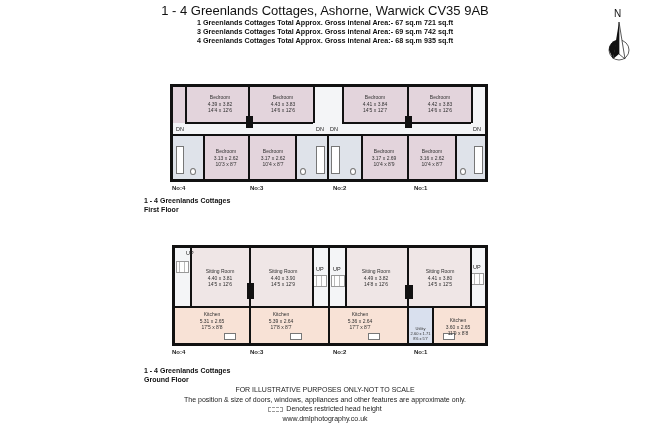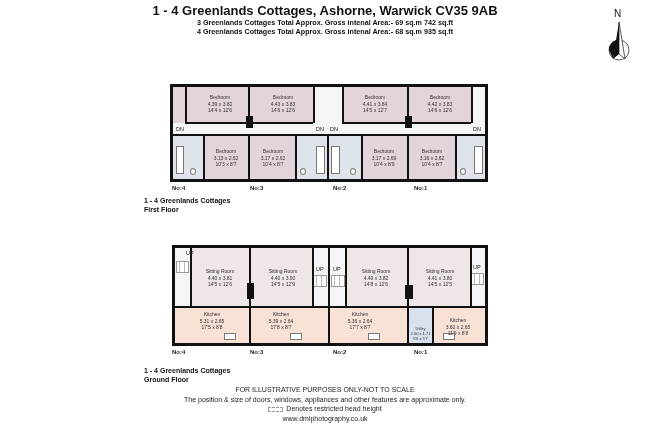--- a/index.html
+++ b/index.html
@@ -1,20 +1,20 @@
 <!DOCTYPE html>
 <html><head>
 <meta charset="utf-8">
 <style>
   * { box-sizing: border-box; margin: 0; padding: 0; }
   html, body { width: 650px; height: 433px; background: #ffffff; overflow: hidden; }
   body { position: relative; font-family: "Liberation Sans", sans-serif; color: #111; }
 
   .header { position: absolute; left: 0; top: 3px; width: 650px; text-align: center; }
-  .header .title { font-size: 13px; font-weight: bold; line-height: 15px; }
+  .header .title { font-size: 13px; font-weight: normal; line-height: 15px; }
   .header .area-line { font-size: 7.2px; font-weight: bold; line-height: 9.2px; }
 
   .north { position: absolute; left: 600px; top: 8px; width: 40px; height: 55px; }
   .north .n-label { position: absolute; left: 14px; top: 0; font-size: 10px; }
 
   .plan { position: absolute; }
   .wall { position: absolute; background: #111; }
   .room { position: absolute; }
   .room-bed { background: #e3d4dc; }
   .room-sit { background: #efe6e6; }
@@ -35,20 +35,21 @@
 
   .fixture { position: absolute; border: 0.6px solid #777; background: #fff; }
   .stair { position: absolute; background: repeating-linear-gradient(90deg, #fff 0 2px, #bbb 2px 2.6px); border: 0.5px solid #999; }
   .chimney { position: absolute; background: #111; }
 </style>
 </head>
 <body>
 
 <div class="header">
   <div class="title">1 - 4 Greenlands Cottages, Ashorne, Warwick CV35 9AB</div>
+  <div class="area-line">1 Greenlands Cottages Total Approx. Gross intenal Area:- 67 sq.m 721 sq.ft</div>
   <div class="area-line">3 Greenlands Cottages Total Approx. Gross intenal Area:- 69 sq.m 742 sq.ft</div>
   <div class="area-line">4 Greenlands Cottages Total Approx. Gross intenal Area:- 68 sq.m 935 sq.ft</div>
 </div>
 
 <div class="north">
   <span class="n-label">N</span>
   <svg width="40" height="55" style="position:absolute;left:0;top:0">
     <circle cx="19" cy="42" r="10" fill="#fff" stroke="#333" stroke-width="0.8"></circle>
     <polygon points="19,14 13,51 19,46" fill="#111"></polygon>
     <polygon points="19,14 25,51 19,46" fill="#fff" stroke="#111" stroke-width="0.7"></polygon>

